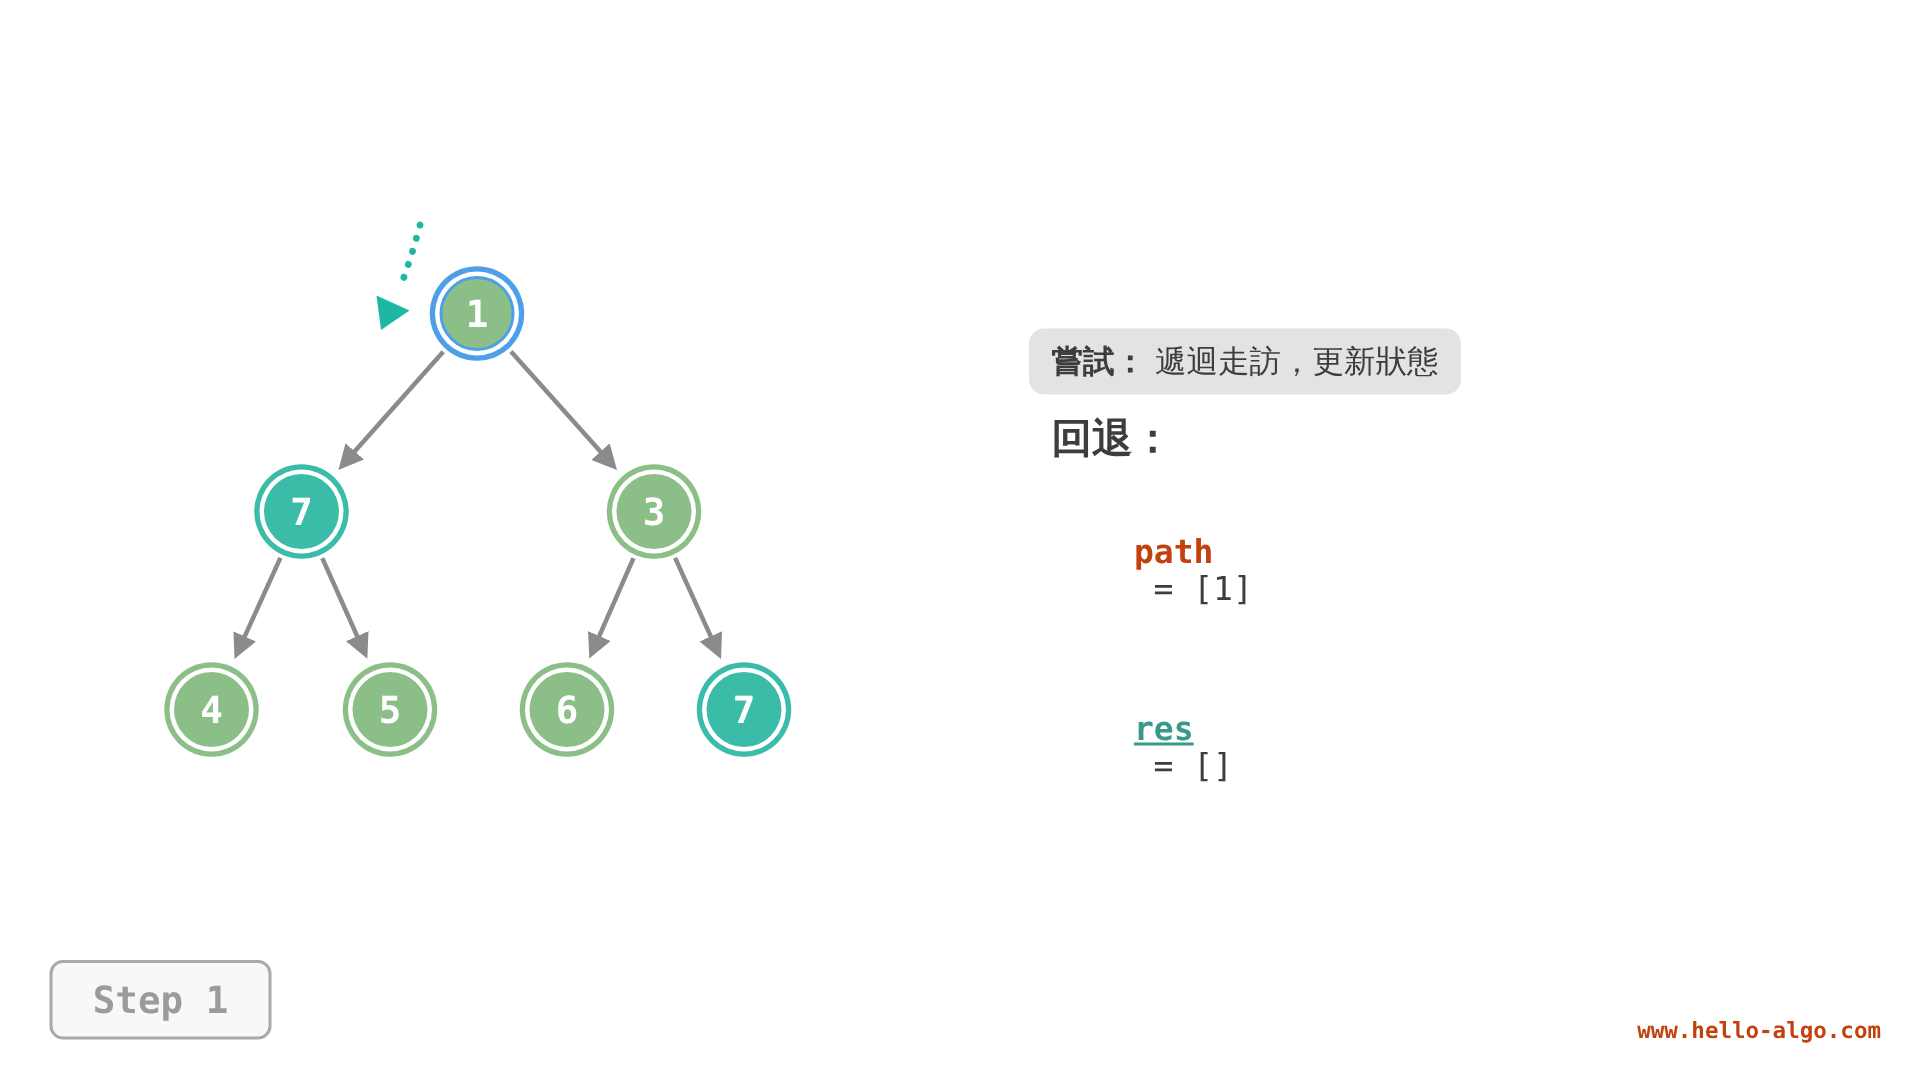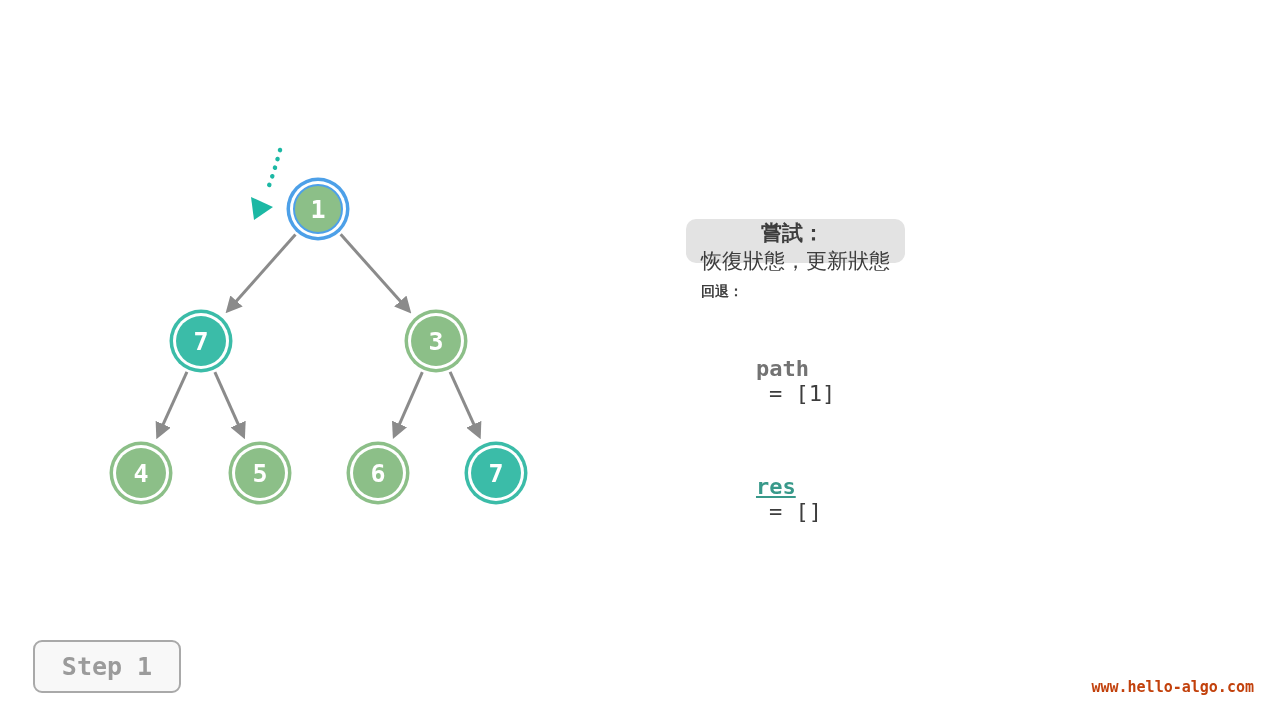--- a/index.html
+++ b/index.html
@@ -41,43 +41,42 @@
     position: absolute;
     left: 686px; top: 219px;
     height: 44px;
     padding: 0 15px;
     display: flex; align-items: center;
     background: #e3e3e3;
     border-radius: 10px;
     font-size: 21px;
     color: #3d3d3d;
     white-space: nowrap;
-    flex-direction: column;
   }
   .legend-back {
     position: absolute;
     left: 701px; top: 279px;
     height: 26px;
     display: flex; align-items: center;
-    font-size: 14px;
+    font-size: 27px;
     color: #3d3d3d;
     white-space: nowrap;
   }
   .bold-label { font-weight: bold; margin-right: 6px; }
   .code-line {
     position: absolute;
     left: 703px;
     font-family: "DejaVu Sans Mono", "Liberation Mono", monospace;
     font-size: 22px;
     color: #3d3d3d;
     white-space: pre;
   }
   .code-line .kw { font-weight: bold; }
   .code-path { top: 331px; }
-  .code-path .kw { color: #737373; }
+  .code-path .kw { color: #c2410c; }
   .code-res  { top: 449px; }
   .code-res  .kw { color: #38998a; text-decoration: underline; }
   .code-line .val { margin-left: 13px; }
   
   .step-badge {
     position: absolute;
     left: 33px; top: 640px;
     width: 148px; height: 53px;
     box-sizing: border-box;
     background: #f8f8f8;
@@ -130,21 +129,21 @@
       <div class="node teal" style="left: 201px; top: 341px;">7</div>
       <div class="node green" style="left: 436px; top: 341px;">3</div>
       <div class="node green" style="left: 141px; top: 473px;">4</div>
       <div class="node green" style="left: 260px; top: 473px;">5</div>
       <div class="node green" style="left: 378px; top: 473px;">6</div>
       <div class="node teal" style="left: 496px; top: 473px;">7</div>
     </div>
 
   <div class="legend-try">
     <span class="bold-label">嘗試：</span>
-    <span>恢復狀態，更新狀態</span>
+    <span>遞迴走訪，更新狀態</span>
   </div>
   <div class="legend-back">
     <span class="bold-label">回退：</span>
   </div>
   <div class="code-line code-path">
     <span class="kw">path</span>
     <span class="val">= [1]</span>
   </div>
   <div class="code-line code-res">
     <span class="kw">res</span>

